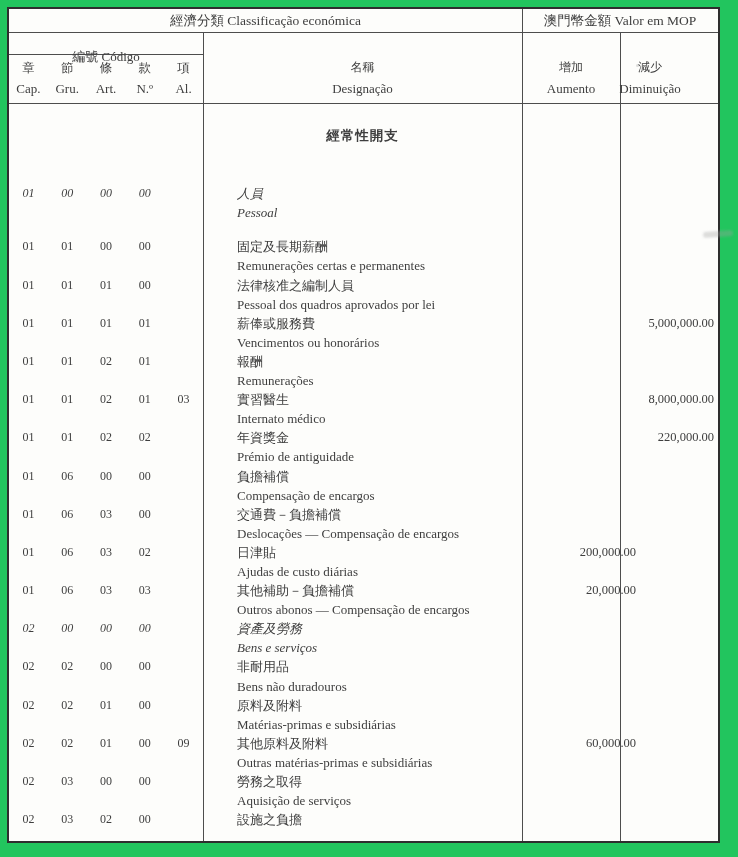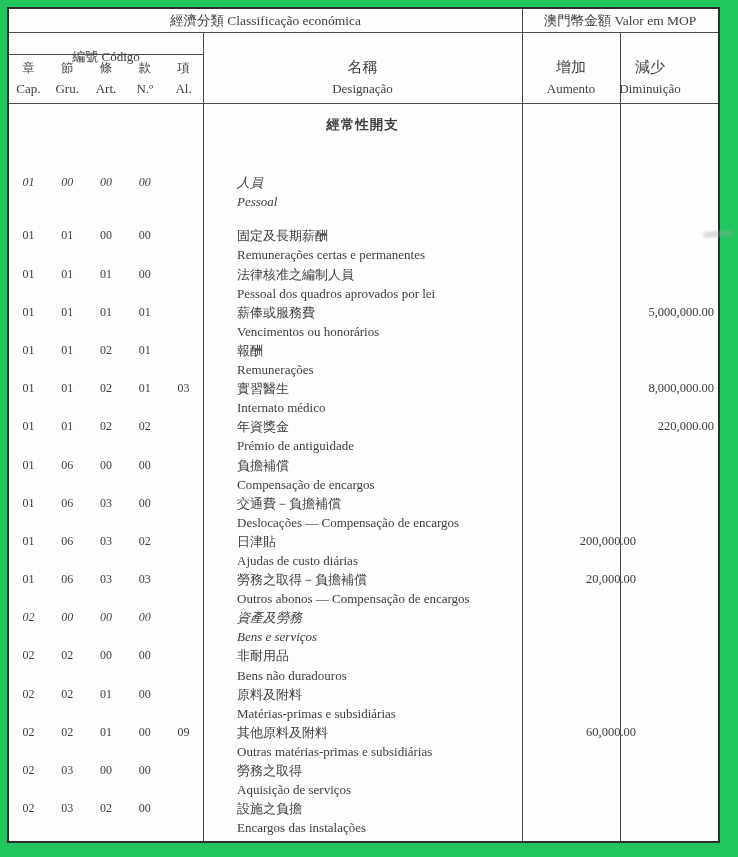--- a/index.html
+++ b/index.html
@@ -36,25 +36,25 @@
   .h-mop{position:absolute;left:513px;top:0;width:196px;height:23px;line-height:23px;text-align:center;font-size:13.5px;}
   .h-codigo{position:absolute;left:0;top:37px;width:194px;height:22px;line-height:22px;text-align:center;font-size:13px;}
   .h-codecols{position:absolute;left:0;top:45px;width:194px;height:49px;display:flex;}
   .h-codecols .col{flex:1;text-align:center;padding-top:4px;}
   .h-codecols .zh{display:block;font-size:12.5px;line-height:21px;}
   .h-codecols .pt{display:block;font-size:13px;line-height:20px;}
   .h-two{position:absolute;top:23px;height:71px;display:flex;flex-direction:column;justify-content:center;text-align:center;}
   .h-desig{left:194px;width:319px;}
   .h-aum{left:513px;width:98px;}
   .h-dim{left:592px;width:98px;}
-  .h-two .zh{font-size:15px;line-height:22px;margin-top:21px;}
+  .h-two .zh{font-size:12px;line-height:22px;margin-top:21px;}
   .h-two .pt{font-size:13px;line-height:22px;}
 
   
-  .tbody{position:absolute;left:0;top:94px;width:709px;height:648px;padding-top:12px;box-sizing:border-box;}
+  .tbody{position:absolute;left:0;top:94px;width:709px;height:648px;padding-top:23px;box-sizing:border-box;}
   .sec-title{height:38.2px;margin-left:194px;width:319px;text-align:center;font-weight:bold;}
   .sec-title .zh{font-size:13.5px;line-height:19.1px;font-family:"Liberation Sans","DejaVu Sans",sans-serif;letter-spacing:1px;}
   .sec-title .pt{font-size:13.5px;line-height:19.1px;}
 
   .entry{position:relative;height:38.2px;}
   .entry .codes{position:absolute;left:0;top:0;width:194px;height:19.1px;display:flex;}
   .entry .codes .cc{flex:1;text-align:center;font-size:12px;line-height:19.1px;}
   .entry .desig{position:absolute;left:204px;top:0;width:305px;margin-left:24px;}
   .entry .desig .zh{font-size:13px;line-height:19.1px;white-space:nowrap;}
   .entry .desig .pt{font-size:13px;line-height:19.1px;white-space:nowrap;}
@@ -287,21 +287,21 @@
 
   <div class="entry">
     <div class="codes">
       <span class="cc">01</span>
       <span class="cc">06</span>
       <span class="cc">03</span>
       <span class="cc">03</span>
       <span class="cc"></span>
     </div>
     <div class="desig">
-      <div class="zh">勞務之取得－負擔補償</div>
+      <div class="zh">其他補助－負擔補償</div>
       <div class="pt">Outros abonos — Compensação de encargos</div>
     </div>
     <div class="amt aum">20,000.00</div>
     <div class="amt dim"></div>
   </div>
 
   <div class="entry it">
     <div class="codes">
       <span class="cc">02</span>
       <span class="cc">00</span>
@@ -384,21 +384,20 @@
   <div class="entry">
     <div class="codes">
       <span class="cc">02</span>
       <span class="cc">03</span>
       <span class="cc">02</span>
       <span class="cc">00</span>
       <span class="cc"></span>
     </div>
     <div class="desig">
       <div class="zh">設施之負擔</div>
-      <div class="pt">Encargos das instalações</div>
     </div>
     <div class="amt aum"></div>
     <div class="amt dim"></div>
   </div>
 </div>
     </div>
 
     <div class="smudge1"></div>
     <div class="smudge2"></div>
   </div>

